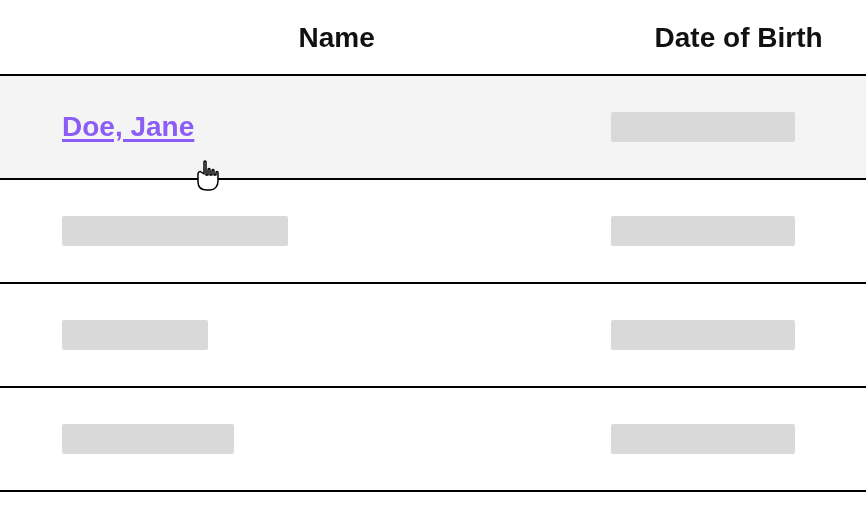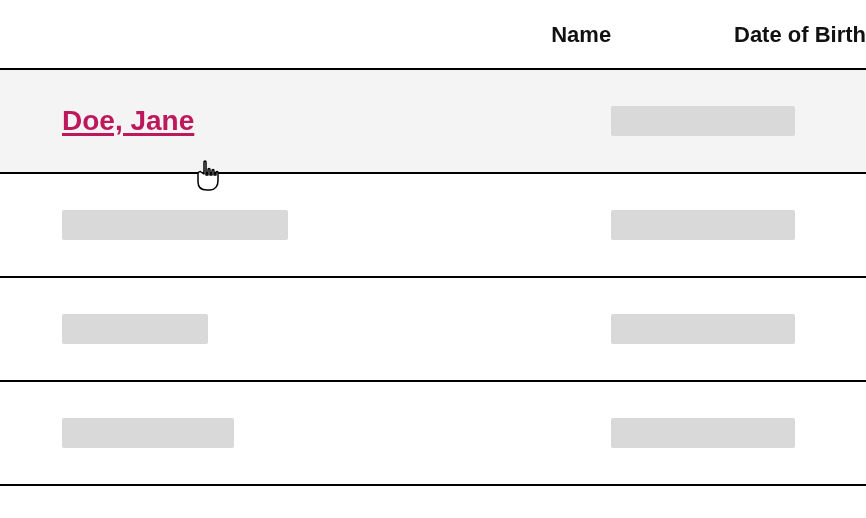--- a/index.html
+++ b/index.html
@@ -19,23 +19,23 @@
     height: 100%;
     padding-top: 4px;
   }
 
   .table {
     width: 100%;
     border-collapse: collapse;
   }
 
   .thead-row th {
-    text-align: right;
+    text-align: center;
     font-weight: 800;
-    font-size: 22px;
+    font-size: 28px;
     padding: 18px 0 20px 0;
     border-bottom: 2px solid #000000;
   }
   .th-name {
     padding-left: 62px !important;
     width: 600px;
   }
   .th-dob {
     padding-left: 0 !important;
     width: 266px;
@@ -62,21 +62,21 @@
     height: 100%;
   }
 
   tbody tr.hovered td {
     background: #f4f4f4;
   }
 
   .link-name {
     font-size: 28px;
     font-weight: 800;
-    color: #be185d;
+    color: #8b5cf6;
     text-decoration: underline;
     text-decoration-thickness: 3px;
     text-underline-offset: 3px;
     cursor: pointer;
     position: relative;
     display: inline-block;
   }
 
   .placeholder {
     height: 30px;

